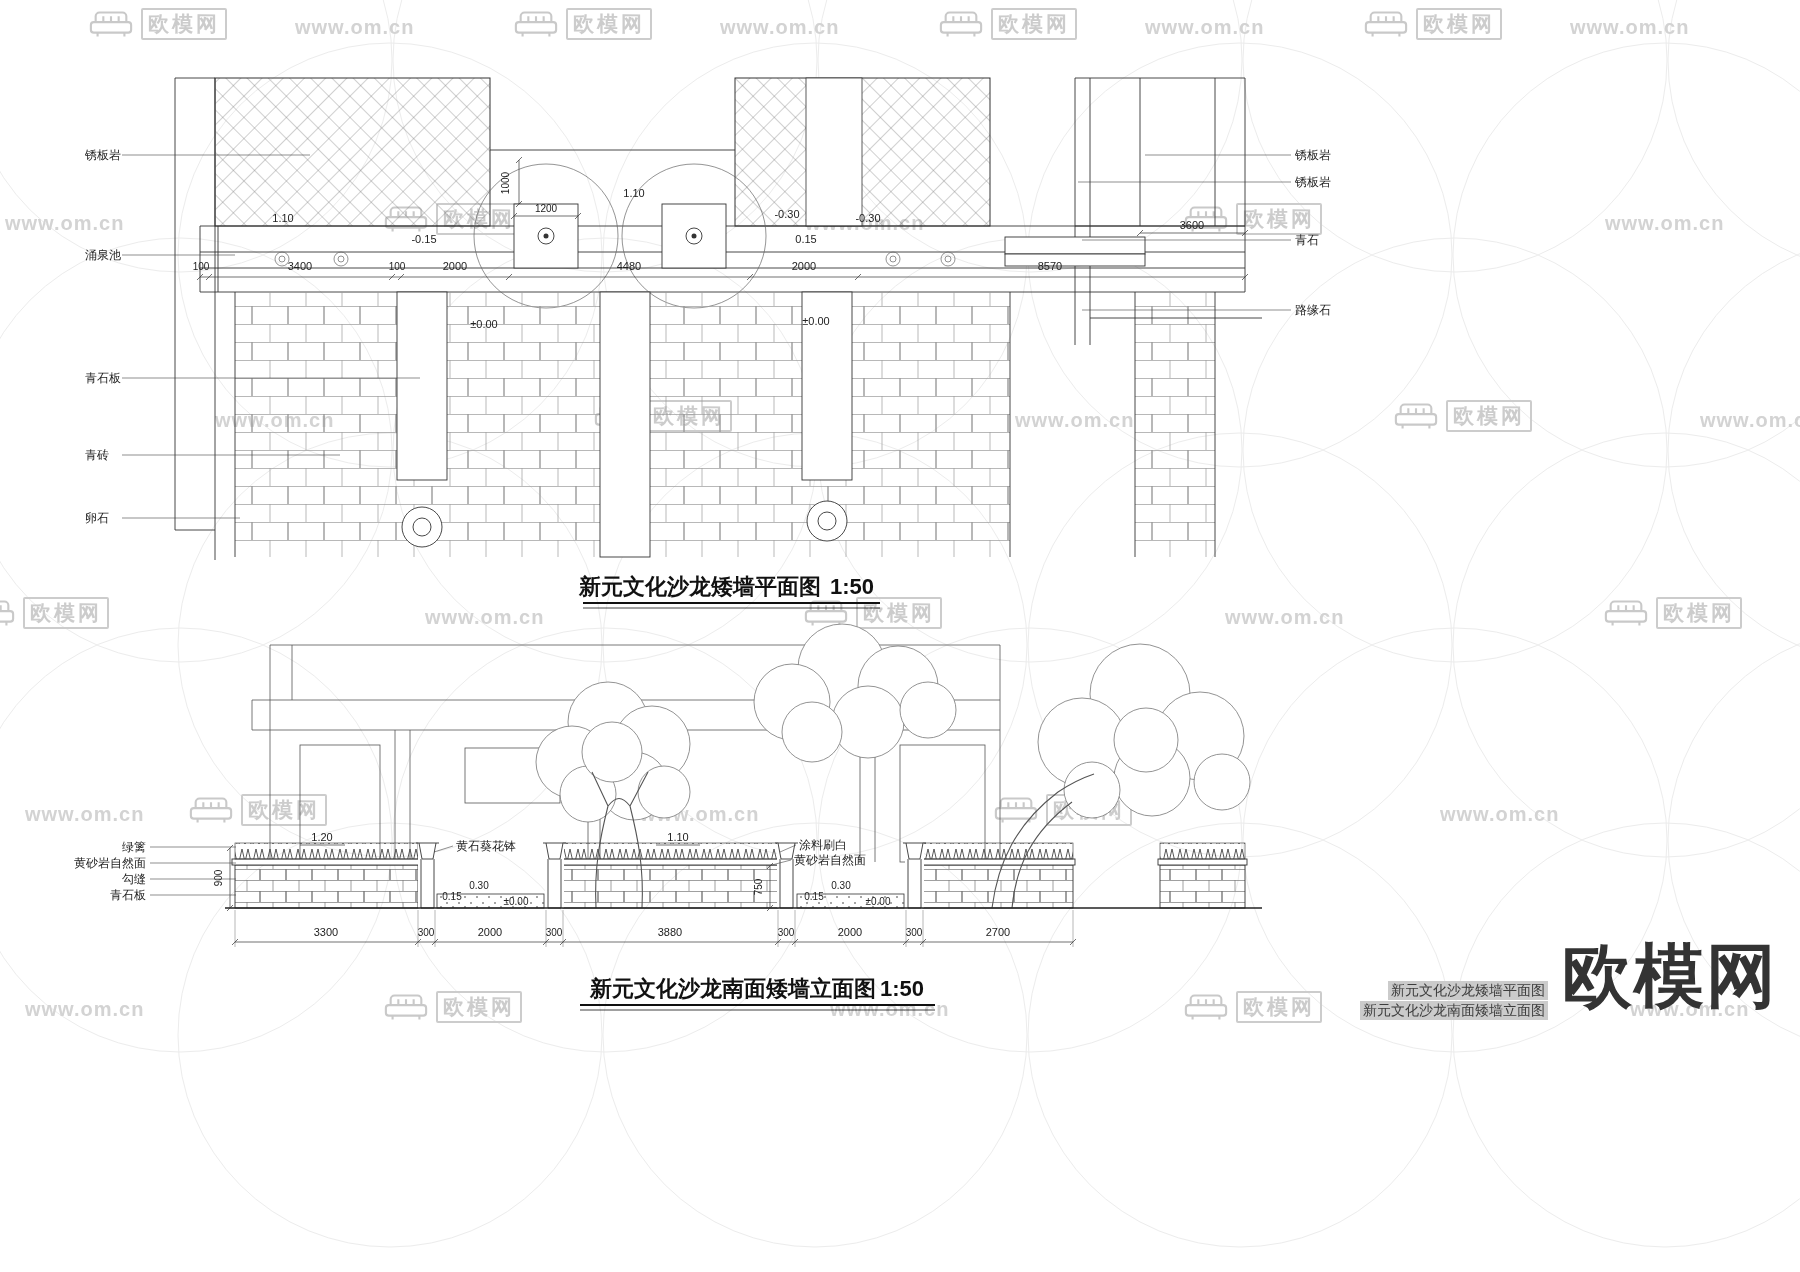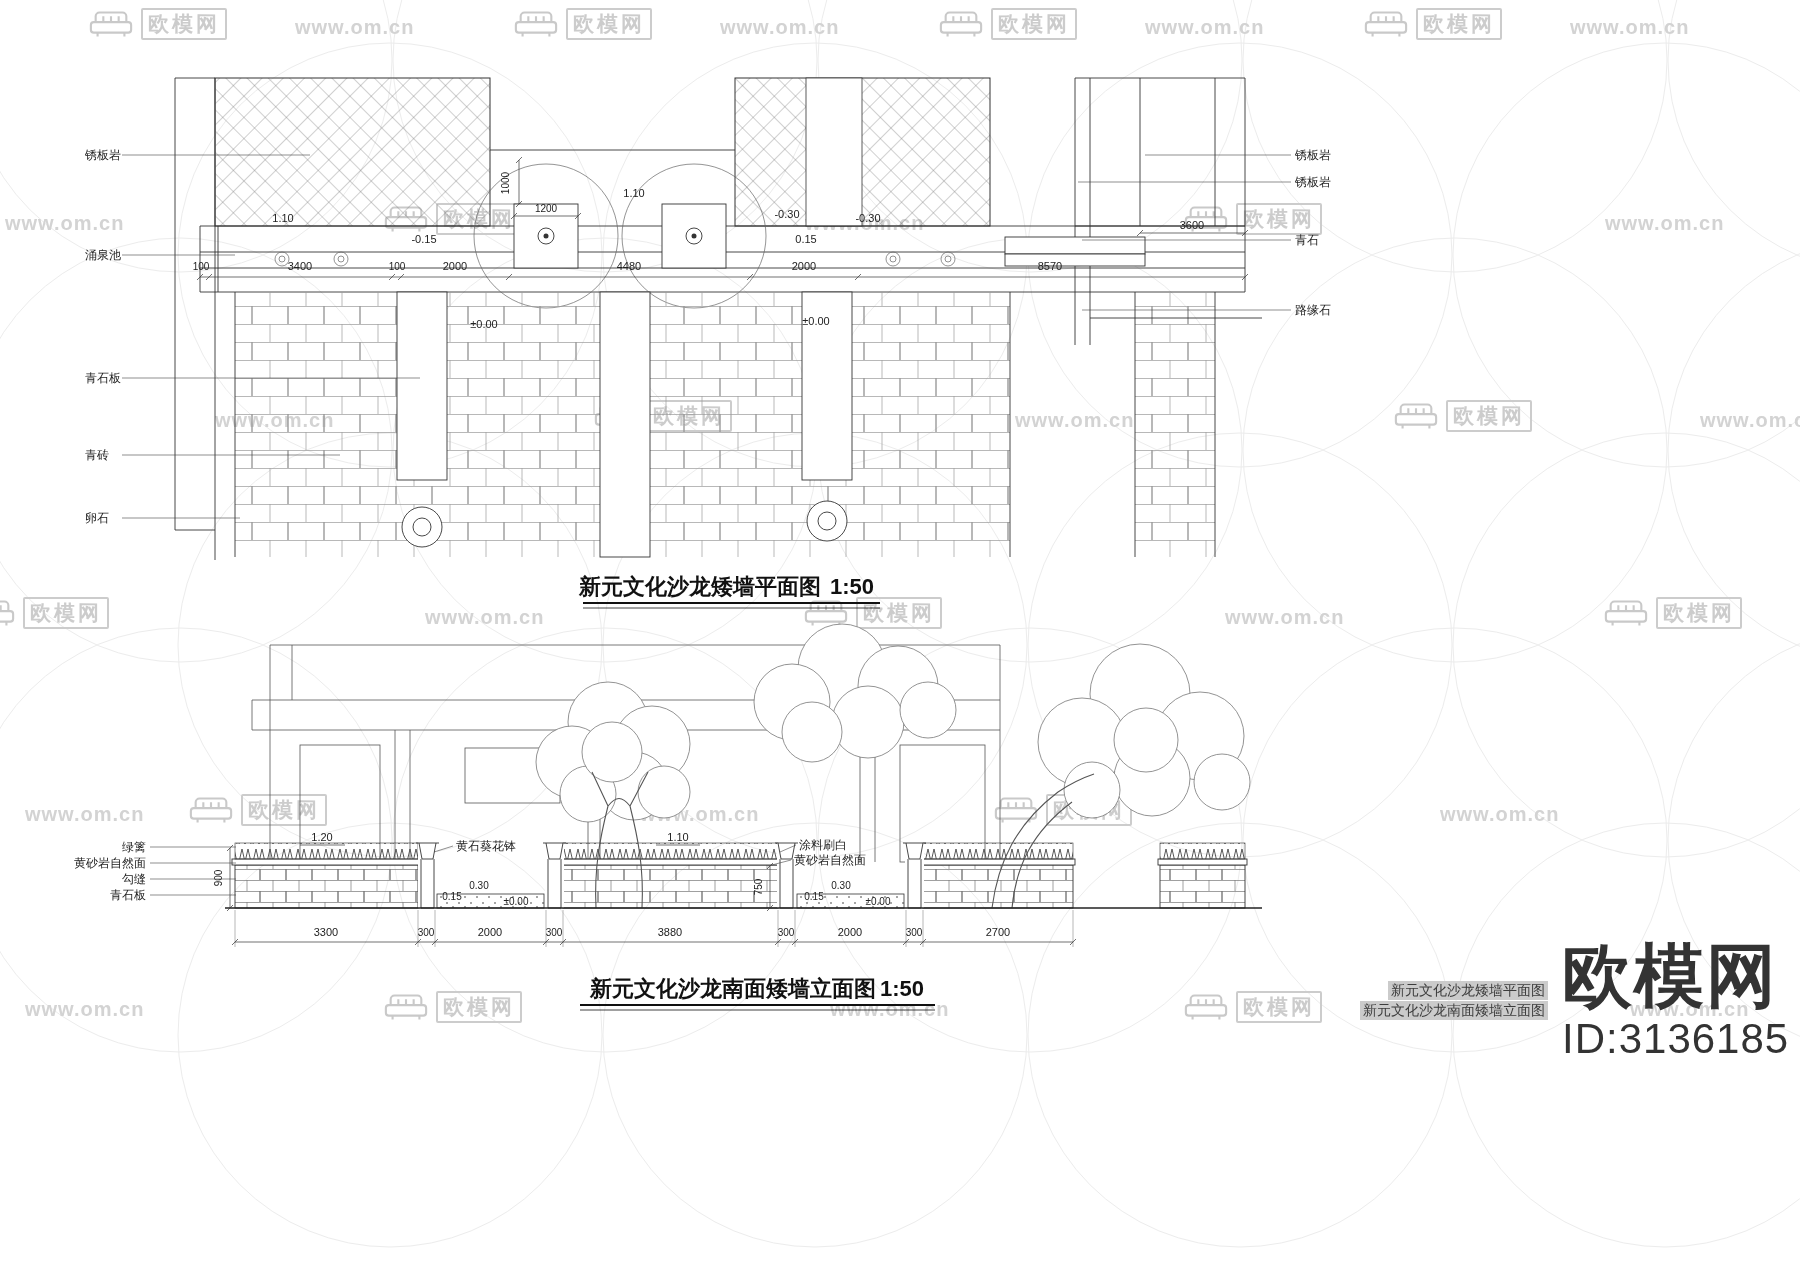--- a/index.html
+++ b/index.html
@@ -429,15 +429,14 @@
   </g>
 </svg>
 
 <div class="top-layer">
   <div class="overlay-text">
     <div class="ov-line">新元文化沙龙矮墙平面图</div>
     <div class="ov-line">新元文化沙龙南面矮墙立面图</div>
   </div>
   <div class="brand">
     <div class="brand-name">欧模网</div>
-    <div class="brand-id">ID:3136185</div>
   </div>
 </div>
 
 </body></html>

